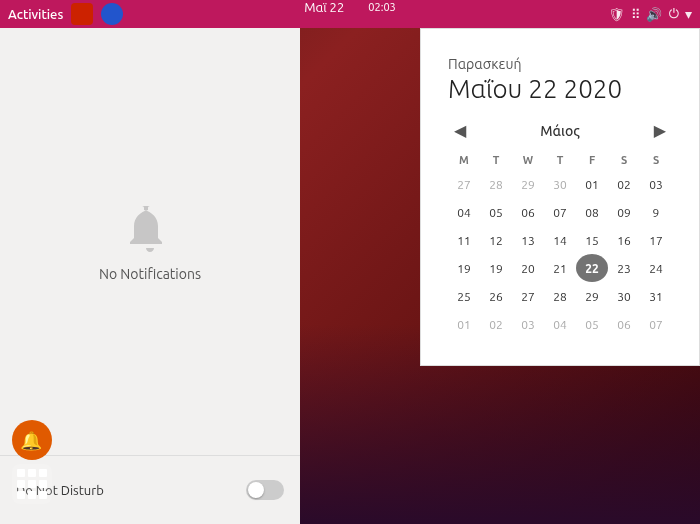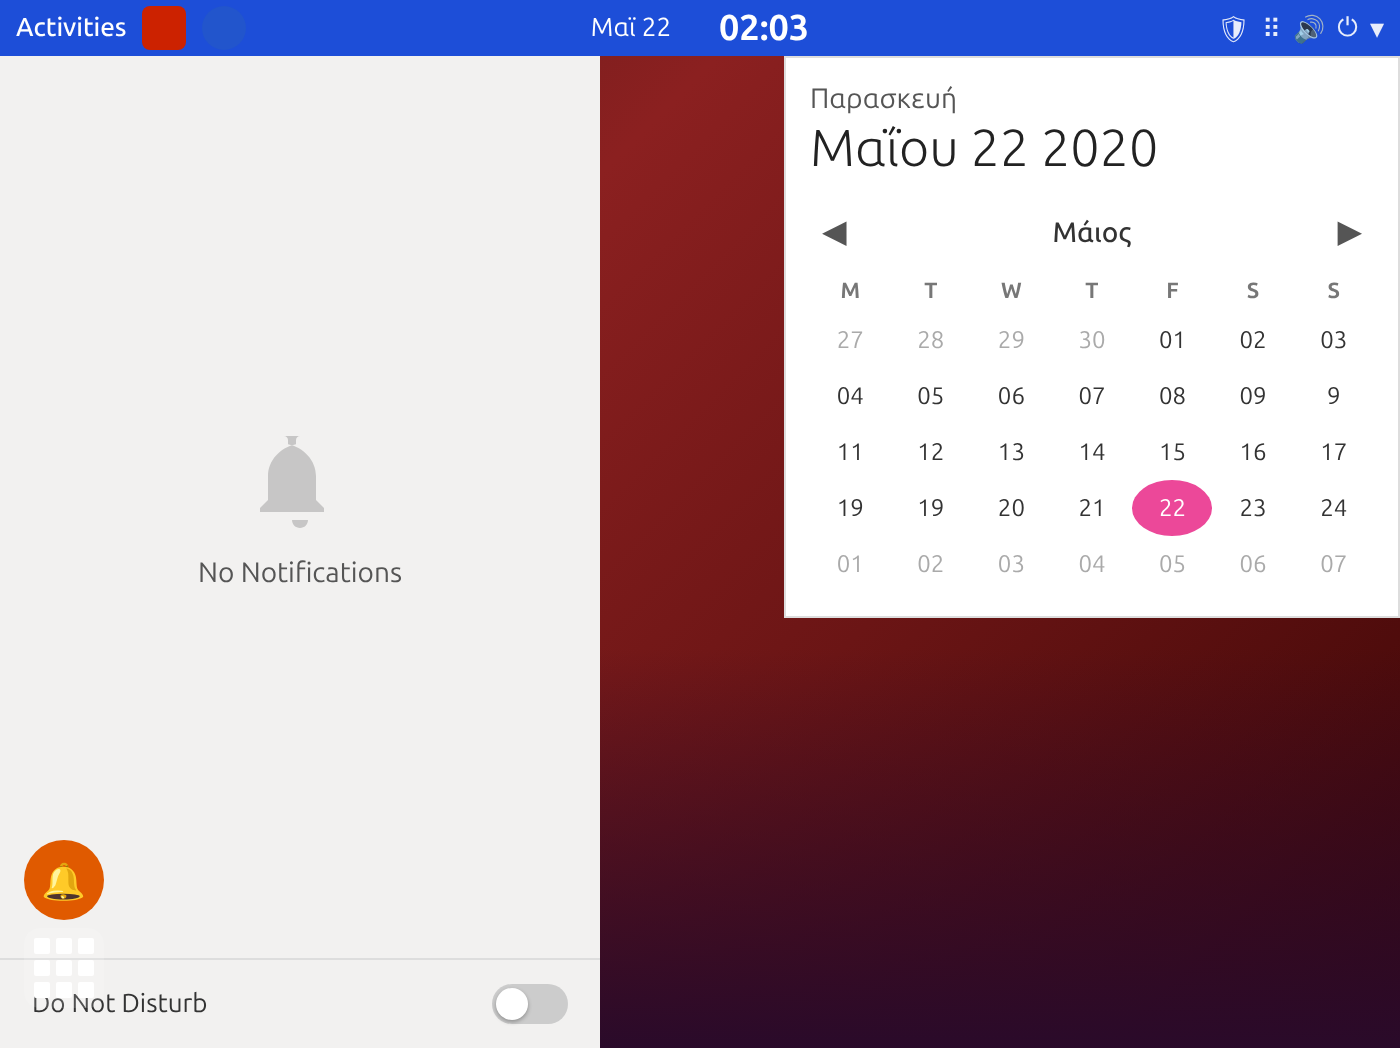--- a/index.html
+++ b/index.html
@@ -10,23 +10,22 @@
       font-family: 'Ubuntu', 'Cantarell', sans-serif;
       background: #3a0a0a;
       position: relative;
     }
 
     
     .topbar {
       position: absolute;
       top: 0; left: 0; right: 0;
       height: 28px;
-      background: #1d4ed8;
-      display: flex;
-      align-items: center;
+      background: #be185d;
+      display: flex;
       justify-content: space-between;
       padding: 0 8px;
       z-index: 100;
     }
     .topbar-left {
       display: flex;
       align-items: center;
       gap: 8px;
     }
     .topbar-activities {
@@ -139,21 +138,21 @@
       opacity: 0.4;
     }
     .no-notifications-label {
       color: #555;
       font-size: 14px;
     }
     .notification-footer {
       display: flex;
       align-items: center;
       justify-content: space-between;
-      padding: 12px 16px;
+      padding: 24px 16px;
       border-top: 1px solid #ddd;
     }
     .dnd-label {
       font-size: 13px;
       color: #333;
     }
     .toggle {
       width: 38px;
       height: 20px;
       background: #ccc;
@@ -170,24 +169,24 @@
       background: #fff;
       border-radius: 50%;
       box-shadow: 0 1px 2px rgba(0,0,0,0.3);
     }
 
     
     .calendar-panel {
       position: absolute;
       top: 28px;
       right: 0;
-      width: 308px;
+      width: 280px;
       background: #fff;
       border: 1px solid #ddd;
-      padding: 12px;
+      padding: 27px;
       z-index: 10;
     }
     .calendar-day-name {
       font-size: 14px;
       color: #555;
       margin-bottom: 2px;
     }
     .calendar-date {
       font-size: 26px;
       font-weight: 300;
@@ -230,24 +229,24 @@
       color: #333;
       padding: 4px 0;
       cursor: pointer;
       width: 32px;
       height: 28px;
     }
     .cal-grid td.other-month {
       color: #aaa;
     }
     .cal-grid td.today {
-      background: #ec4899;
+      background: #737373;
       color: #fff;
       border-radius: 50%;
-      font-weight: normal;
+      font-weight: bold;
     }
 
     
     .shield-icon, .network-icon, .sound-icon, .power-icon {
       font-size: 13px;
     }
 
     
     .calendar-arrow {
       position: absolute;
@@ -268,22 +267,22 @@
       align-items: center;
       gap: 24px;
       cursor: pointer;
     }
     .topbar-date-text {
       color: #fff;
       font-size: 13px;
     }
     .topbar-time-text {
       color: #fff;
-      font-size: 18px;
-      font-weight: 700;
+      font-size: 11px;
+      font-weight: 400;
     }
 
     
     .topbar-app-icon {
       width: 22px;
       height: 22px;
       border-radius: 4px;
       cursor: pointer;
     }
     .topbar-app-icon.red {
@@ -411,20 +410,29 @@
         <tr>
           <td>19</td>
           <td>19</td>
           <td>20</td>
           <td>21</td>
           <td class="today">22</td>
           <td>23</td>
           <td>24</td>
         </tr>
         <tr>
+          <td>25</td>
+          <td>26</td>
+          <td>27</td>
+          <td>28</td>
+          <td>29</td>
+          <td>30</td>
+          <td>31</td>
+        </tr>
+        <tr>
           <td class="other-month">01</td>
           <td class="other-month">02</td>
           <td class="other-month">03</td>
           <td class="other-month">04</td>
           <td class="other-month">05</td>
           <td class="other-month">06</td>
           <td class="other-month">07</td>
         </tr>
       </tbody>
   </table>

